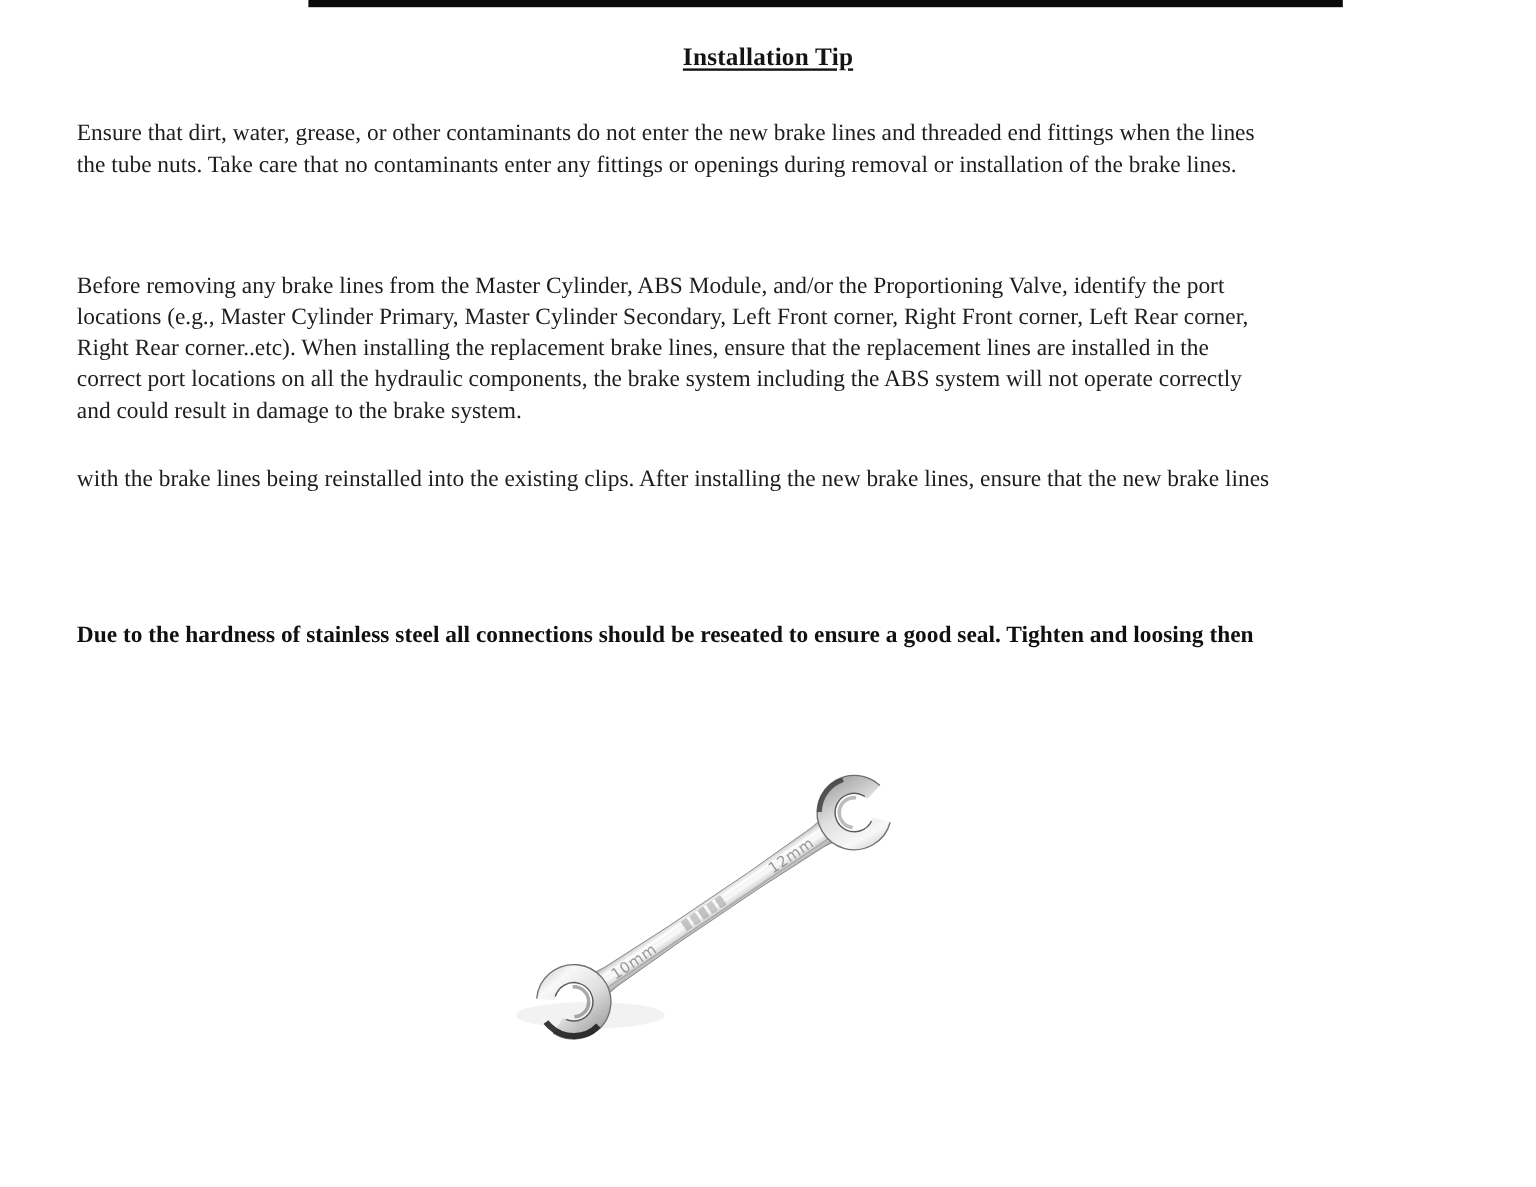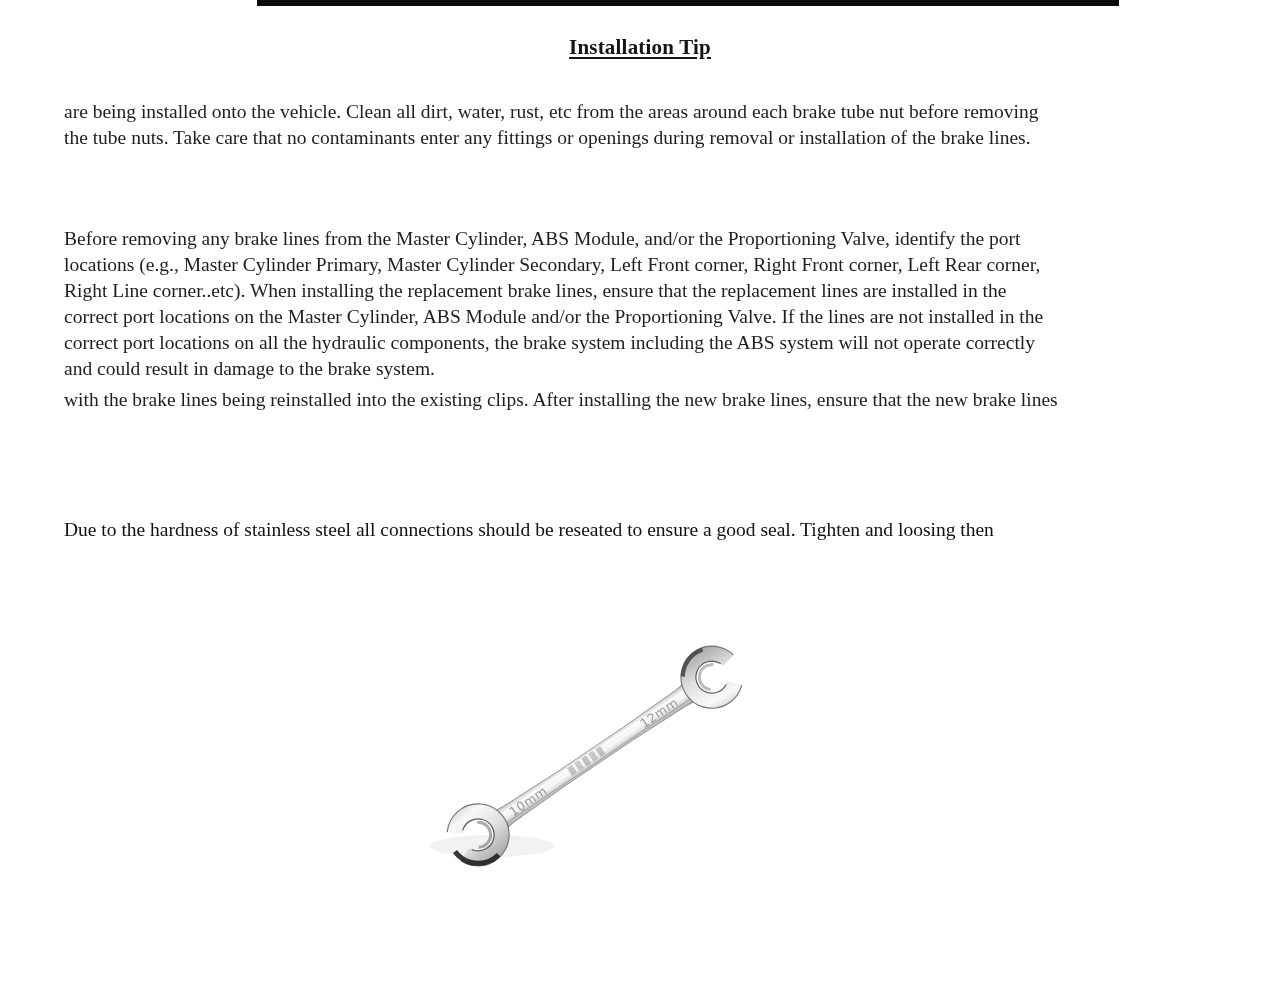--- a/index.html
+++ b/index.html
@@ -48,21 +48,21 @@
     line-height: 26px;
     color: #1d1d1d;
   }
   .para .line {
     display: block;
     white-space: pre;
   }
   .p1 { top: 99px; }
   .p2 { top: 206px; margin-top: 20px; }
   .p3 { top: 387px; }
-  .p4 { top: 517px; font-weight: normal; color: #101010; }
+  .p4 { top: 517px; font-weight: bold; color: #101010; }
   .wrench-wrap {
     position: absolute;
     left: 430px;
     top: 634px;
     width: 330px;
     height: 244px;
   }
   .stamp-text {
     font-family: "DejaVu Sans", sans-serif;
     font-size: 12.5px;
@@ -74,29 +74,28 @@
 </head>
 <body>
 
 <div class="page">
 
   <div class="top-bar"></div>
 
   <div class="doc-title">Installation Tip</div>
 
   <div class="para p1">
-    <span class="line">are being installed onto the vehicle. Clean all dirt, water, rust, etc from the areas around each brake tube nut before removing</span>
+    <span class="line">Ensure that dirt, water, grease, or other contaminants do not enter the new brake lines and threaded end fittings when the lines</span>
     <span class="line">the tube nuts. Take care that no contaminants enter any fittings or openings during removal or installation of the brake lines.</span>
   </div>
 
   <div class="para p2">
     <span class="line">Before removing any brake lines from the Master Cylinder, ABS Module, and/or the Proportioning Valve, identify the port</span>
     <span class="line">locations (e.g., Master Cylinder Primary, Master Cylinder Secondary, Left Front corner, Right Front corner, Left Rear corner,</span>
-    <span class="line">Right Line corner..etc). When installing the replacement brake lines, ensure that the replacement lines are installed in the</span>
-    <span class="line">correct port locations on the Master Cylinder, ABS Module and/or the Proportioning Valve. If the lines are not installed in the</span>
+    <span class="line">Right Rear corner..etc). When installing the replacement brake lines, ensure that the replacement lines are installed in the</span>
     <span class="line">correct port locations on all the hydraulic components, the brake system including the ABS system will not operate correctly</span>
     <span class="line">and could result in damage to the brake system.</span>
   </div>
 
   <div class="para p3">
     <span class="line">with the brake lines being reinstalled into the existing clips. After installing the new brake lines, ensure that the new brake lines</span>
   </div>
 
   <div class="para p4">
     <span class="line">Due to the hardness of stainless steel all connections should be reseated to ensure a good seal. Tighten and loosing then</span>

